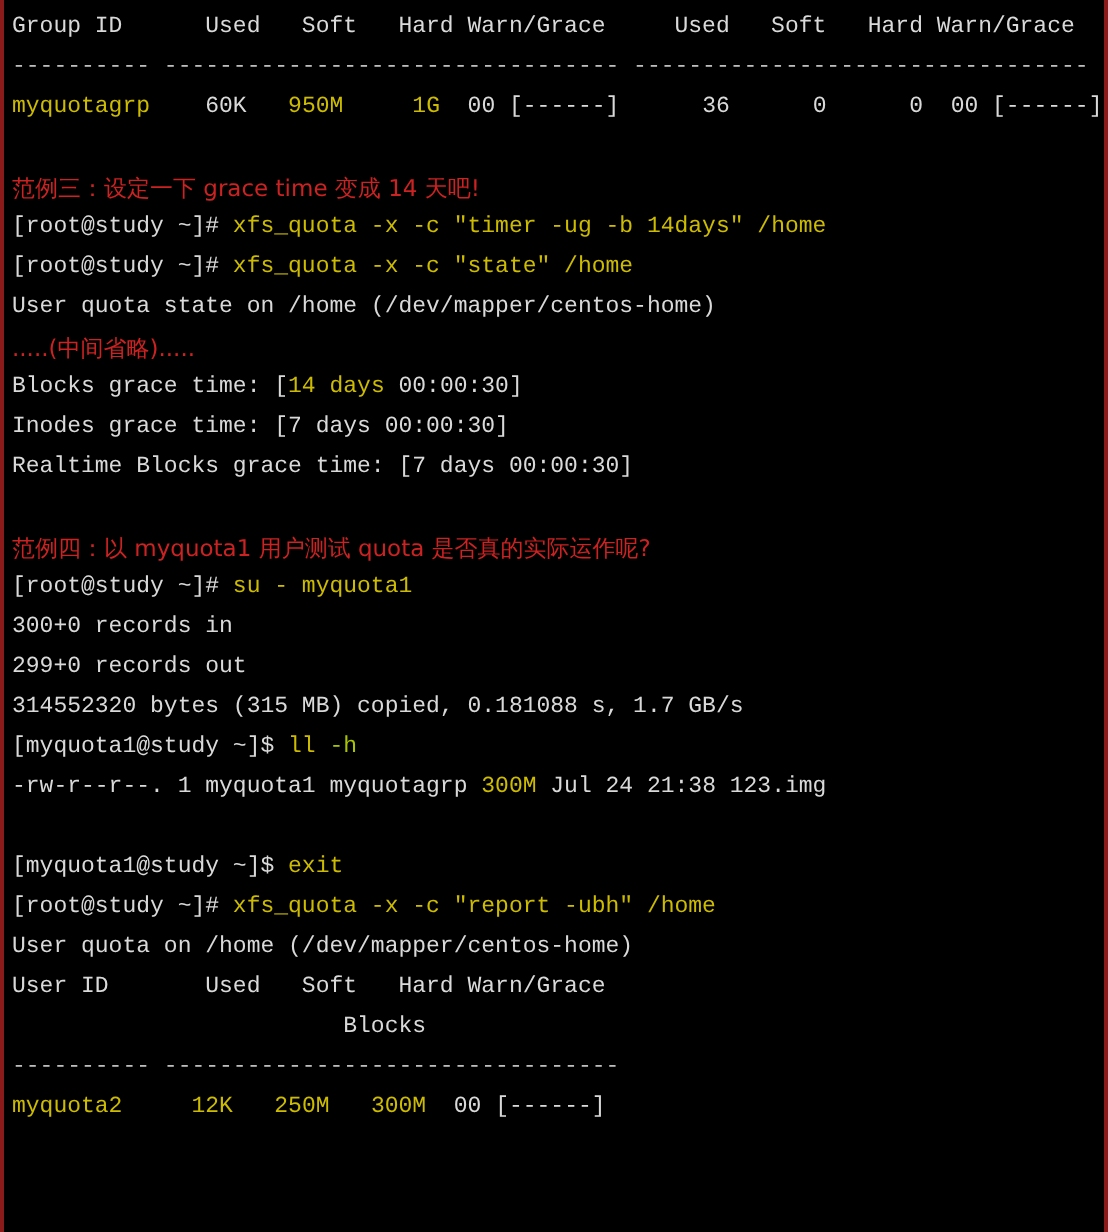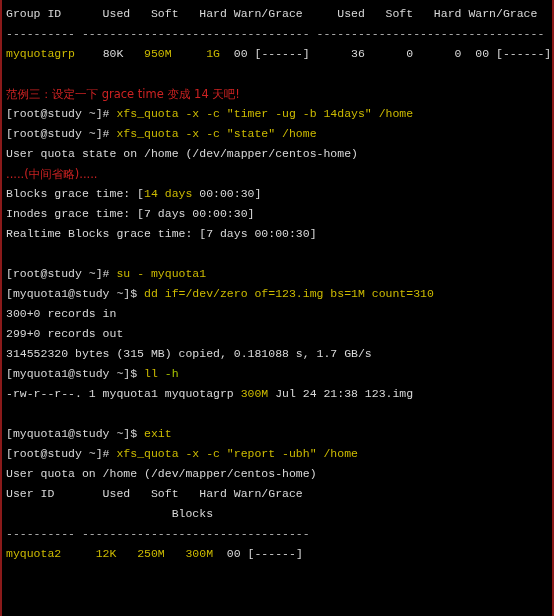--- a/index.html
+++ b/index.html
@@ -41,33 +41,33 @@
     font-size: 11.5px;
   }
 </style>
 </head>
 <body>
 
 <div id="terminal">
   <div id="lines-container">
       <div class="line"><span class="w">Group ID      Used   Soft   Hard Warn/Grace     Used   Soft   Hard Warn/Grace</span></div>
       <div class="line"><span class="dash">---------- --------------------------------- ---------------------------------</span></div>
-      <div class="line"><span class="y">myquotagrp    </span><span class="w">80K   </span><span class="y">950M     </span><span class="y">1G</span><span class="w">  00 [------]      36      0      0  00 [------]</span></div>
+      <div class="line"><span class="y">myquotagrp    </span><span class="w">60K   </span><span class="y">950M     </span><span class="y">1G</span><span class="w">  00 [------]      36      0      0  00 [------]</span></div>
       <div class="line"><span class="w"> </span></div>
       <div class="line"><span class="r cjk">范例三：设定一下 grace time 变成 14 天吧!</span></div>
       <div class="line"><span class="w">[root@study ~]# </span><span class="y">xfs_quota -x -c "timer -ug -b 14days" /home</span></div>
       <div class="line"><span class="w">[root@study ~]# </span><span class="y">xfs_quota -x -c "state" /home</span></div>
       <div class="line"><span class="w">User quota state on /home (/dev/mapper/centos-home)</span></div>
       <div class="line"><span class="r cjk">.....(中间省略).....</span></div>
       <div class="line"><span class="w">Blocks grace time: [</span><span class="y">14 days</span><span class="w"> 00:00:30]</span></div>
       <div class="line"><span class="w">Inodes grace time: [7 days 00:00:30]</span></div>
       <div class="line"><span class="w">Realtime Blocks grace time: [7 days 00:00:30]</span></div>
       <div class="line"><span class="w"> </span></div>
+      <div class="line"><span class="r cjk">范例四：以 myquota1 用户测试 quota 是否真的实际运作呢?</span></div>
       <div class="line"><span class="w">[root@study ~]# </span><span class="y">su - myquota1</span></div>
-      <div class="line"><span class="w">[myquota1@study ~]$ </span><span class="y">dd if=/dev/zero of=123.img bs=1M count=310</span></div>
       <div class="line"><span class="w">300+0 records in</span></div>
       <div class="line"><span class="w">299+0 records out</span></div>
       <div class="line"><span class="w">314552320 bytes (315 MB) copied, 0.181088 s, 1.7 GB/s</span></div>
       <div class="line"><span class="w">[myquota1@study ~]$ </span><span class="y">ll </span><span class="gy">-h</span></div>
       <div class="line"><span class="w">-rw-r--r--. 1 myquota1 myquotagrp </span><span class="y">300M</span><span class="w"> Jul 24 21:38 123.img</span></div>
       <div class="line"><span class="w"> </span></div>
       <div class="line"><span class="w">[myquota1@study ~]$ </span><span class="y">exit</span></div>
       <div class="line"><span class="w">[root@study ~]# </span><span class="y">xfs_quota -x -c "report -ubh" /home</span></div>
       <div class="line"><span class="w">User quota on /home (/dev/mapper/centos-home)</span></div>
       <div class="line"><span class="w">User ID       Used   Soft   Hard Warn/Grace</span></div>

